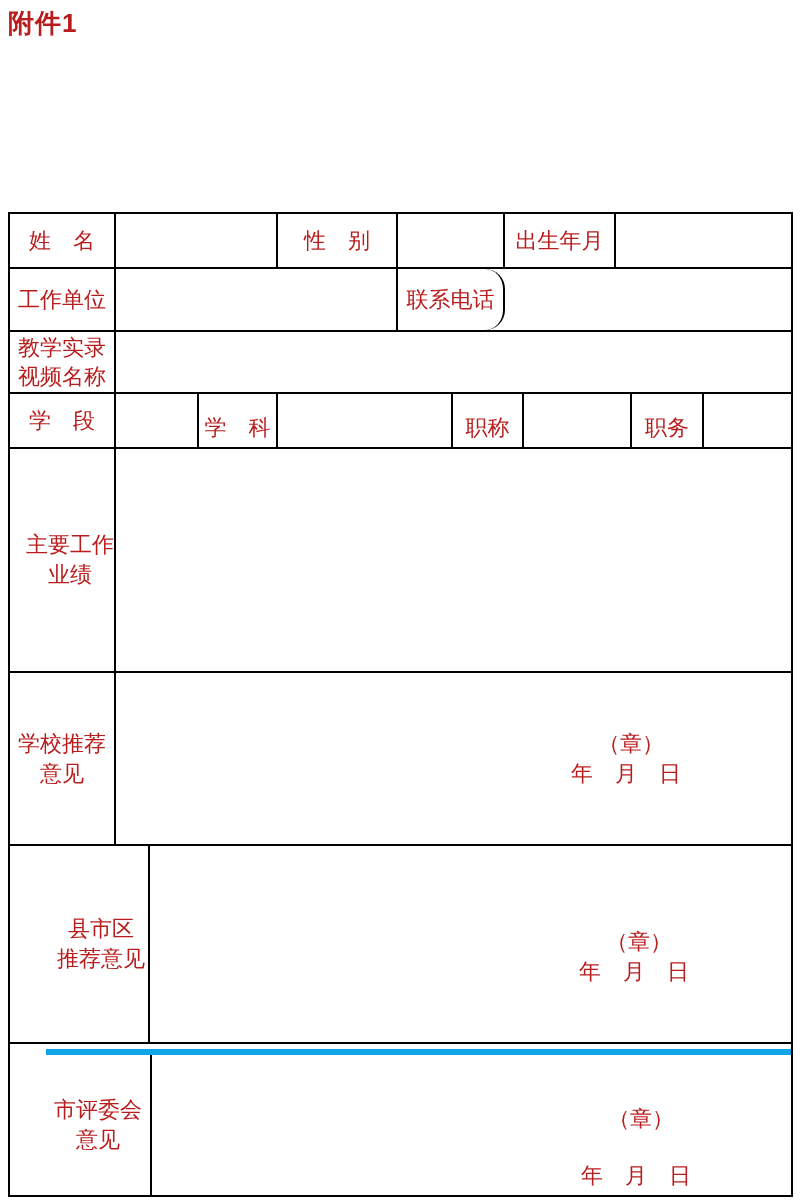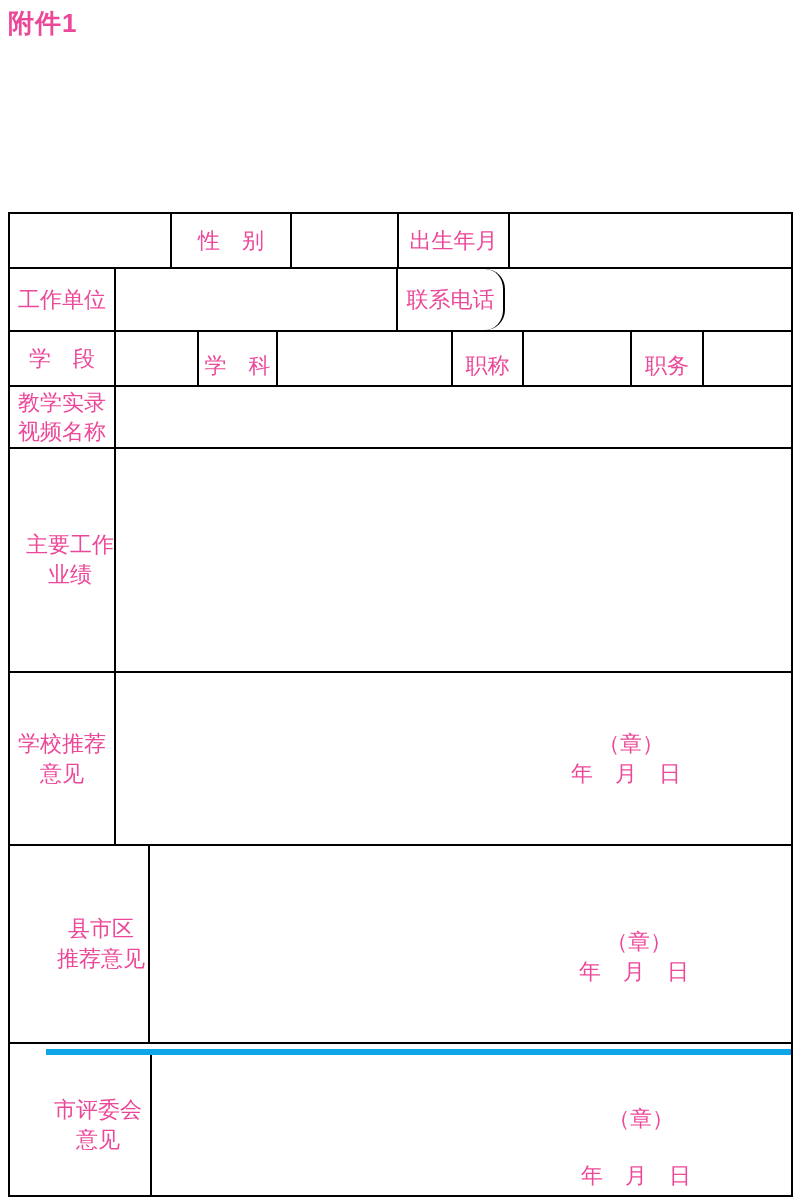--- a/index.html
+++ b/index.html
@@ -1,21 +1,21 @@
 <!DOCTYPE html>
 <html><head>
 <meta charset="utf-8">
 <style>
   html,body { margin:0; padding:0; background:#ffffff; }
   .page {
     position:relative;
     width:801px; height:1200px;
     background:#ffffff;
     font-family:"Liberation Serif","DejaVu Serif",serif;
-    color:#ec4899;
+    color:#b91c1c;
     overflow:hidden;
   }
   .attachment {
     position:absolute; left:8px; top:6px;
     font-family:"Liberation Sans","DejaVu Sans",sans-serif;
     font-weight:600; font-size:26px; letter-spacing:1px;
   }
   .doc-title {
     position:absolute; top:56px; left:0; width:734px;
     text-align:center; font-size:36px; font-weight:700;
@@ -55,52 +55,53 @@
 </head>
 <body>
 
 <div class="page">
 
   <div class="attachment">附件1</div>
 
   <div class="form">
 
     <div class="r" style="height:55px;">
+      <div class="c" style="width:106px;">姓　名</div>
       <div class="c" style="width:162px;"></div>
       <div class="c" style="width:120px;">性　别</div>
       <div class="c" style="width:107px;"></div>
       <div class="c" style="width:111px;">出生年月</div>
       <div class="c last"></div>
     </div>
 
     <div class="r" style="height:63px;">
       <div class="c" style="width:106px;">工作单位</div>
       <div class="c" style="width:282px;"></div>
       <div class="c" style="width:107px;border-radius:20px;">联系电话</div>
       <div class="c last"></div>
     </div>
 
+    <div class="r" style="height:62px;">
+      <div class="c" style="width:106px;">
+        <div class="lbl2 tight">
+          <div>教学实录</div>
+          <div>视频名称</div>
+        </div>
+      </div>
+      <div class="c last"></div>
+    </div>
+
     <div class="r" style="height:55px;">
       <div class="c" style="width:106px;">学　段</div>
       <div class="c" style="width:83px;"></div>
       <div class="c bottom" style="width:79px;">学　科</div>
       <div class="c" style="width:175px;"></div>
       <div class="c bottom" style="width:71px;">职称</div>
       <div class="c" style="width:108px;"></div>
       <div class="c bottom" style="width:72px;">职务</div>
-      <div class="c last"></div>
-    </div>
-
-    <div class="r" style="height:62px;">
-      <div class="c" style="width:106px;">
-        <div class="lbl2 tight">
-          <div>教学实录</div>
-          <div>视频名称</div>
-        </div>
-      </div>
       <div class="c last"></div>
     </div>
 
     <div class="r" style="height:224px;">
       <div class="c" style="width:106px;padding-left:16px;">
         <div class="lbl2">
           <div>主要工作</div>
           <div>业绩</div>
         </div>
       </div>

